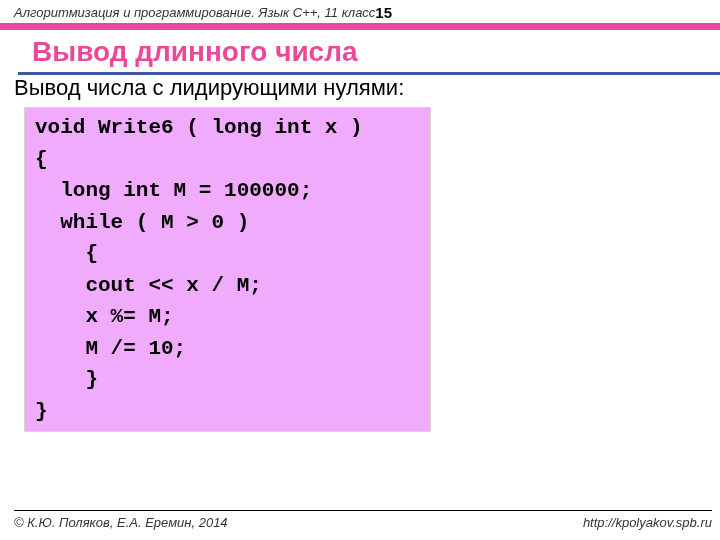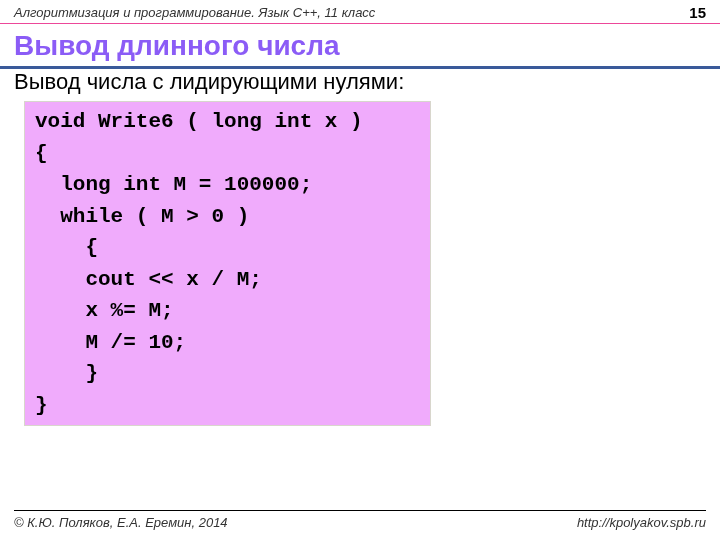--- a/index.html
+++ b/index.html
@@ -7,40 +7,40 @@
     padding: 0;
     width: 720px;
     height: 540px;
     font-family: Arial, sans-serif;
     background: #fff;
     position: relative;
     overflow: hidden;
   }
   .header {
     display: flex;
-    justify-content: space-between;
     align-items: center;
     padding: 4px 14px 2px 14px;
-    border-bottom: 1px solid #ec4899;
+    border-bottom: 7px solid #ec4899;
   }
   .header-text {
     font-style: italic;
     font-size: 13px;
     color: #333;
   }
   .page-num {
     font-weight: bold;
     font-size: 15px;
   }
   .title {
     font-weight: bold;
     font-size: 28px;
     padding: 6px 14px 4px 14px;
     border-bottom: 3px solid #3a5a9a;
-    color: #8b5cf6;
+    color: #ec4899;
+    margin-left: 18px;
   }
   .subtitle {
     font-size: 22px;
     padding: 0 14px 6px 14px;
     color: #000;
   }
   .code-block {
     margin: 0 24px;
     background: #f0abfc;
     border: 1px solid #d8d6cc;
@@ -50,21 +50,21 @@
     font-size: 21px;
     font-weight: bold;
     line-height: 1.5;
     white-space: pre;
     color: #000;
   }
   .footer {
     position: absolute;
     bottom: 10px;
     left: 14px;
-    right: 14px;
+    right: 8px;
     border-top: 1px solid #000;
     padding-top: 4px;
     display: flex;
     justify-content: space-between;
     font-style: italic;
     font-size: 13px;
     color: #333;
   }
 </style>
 </head>

